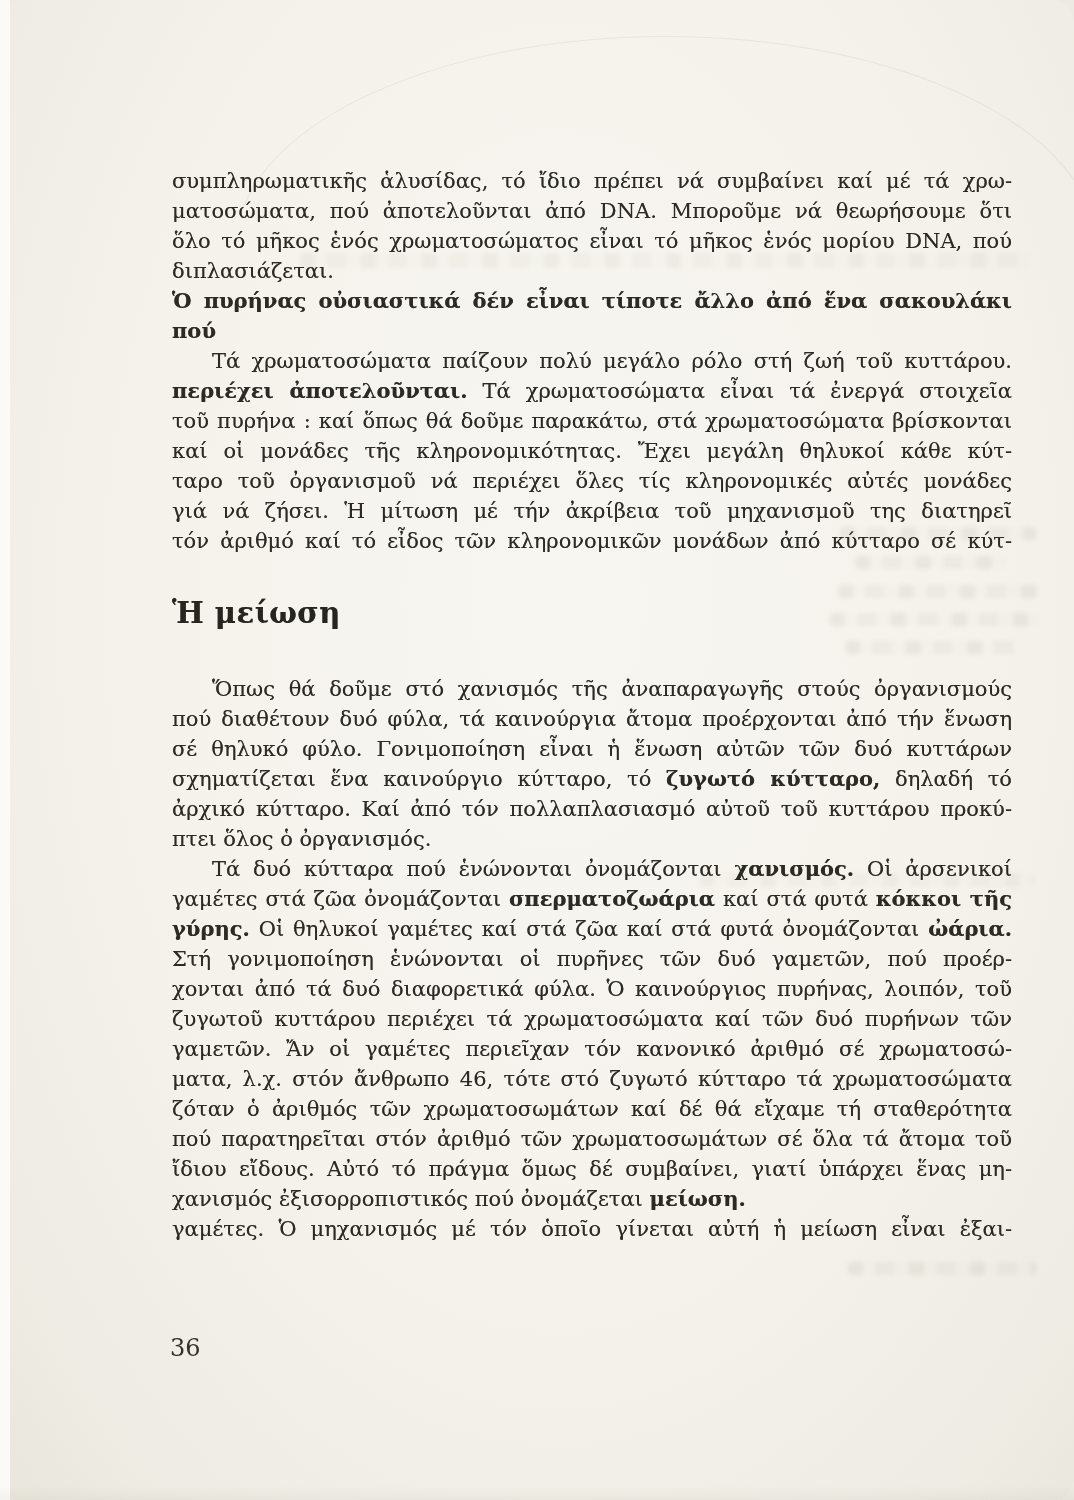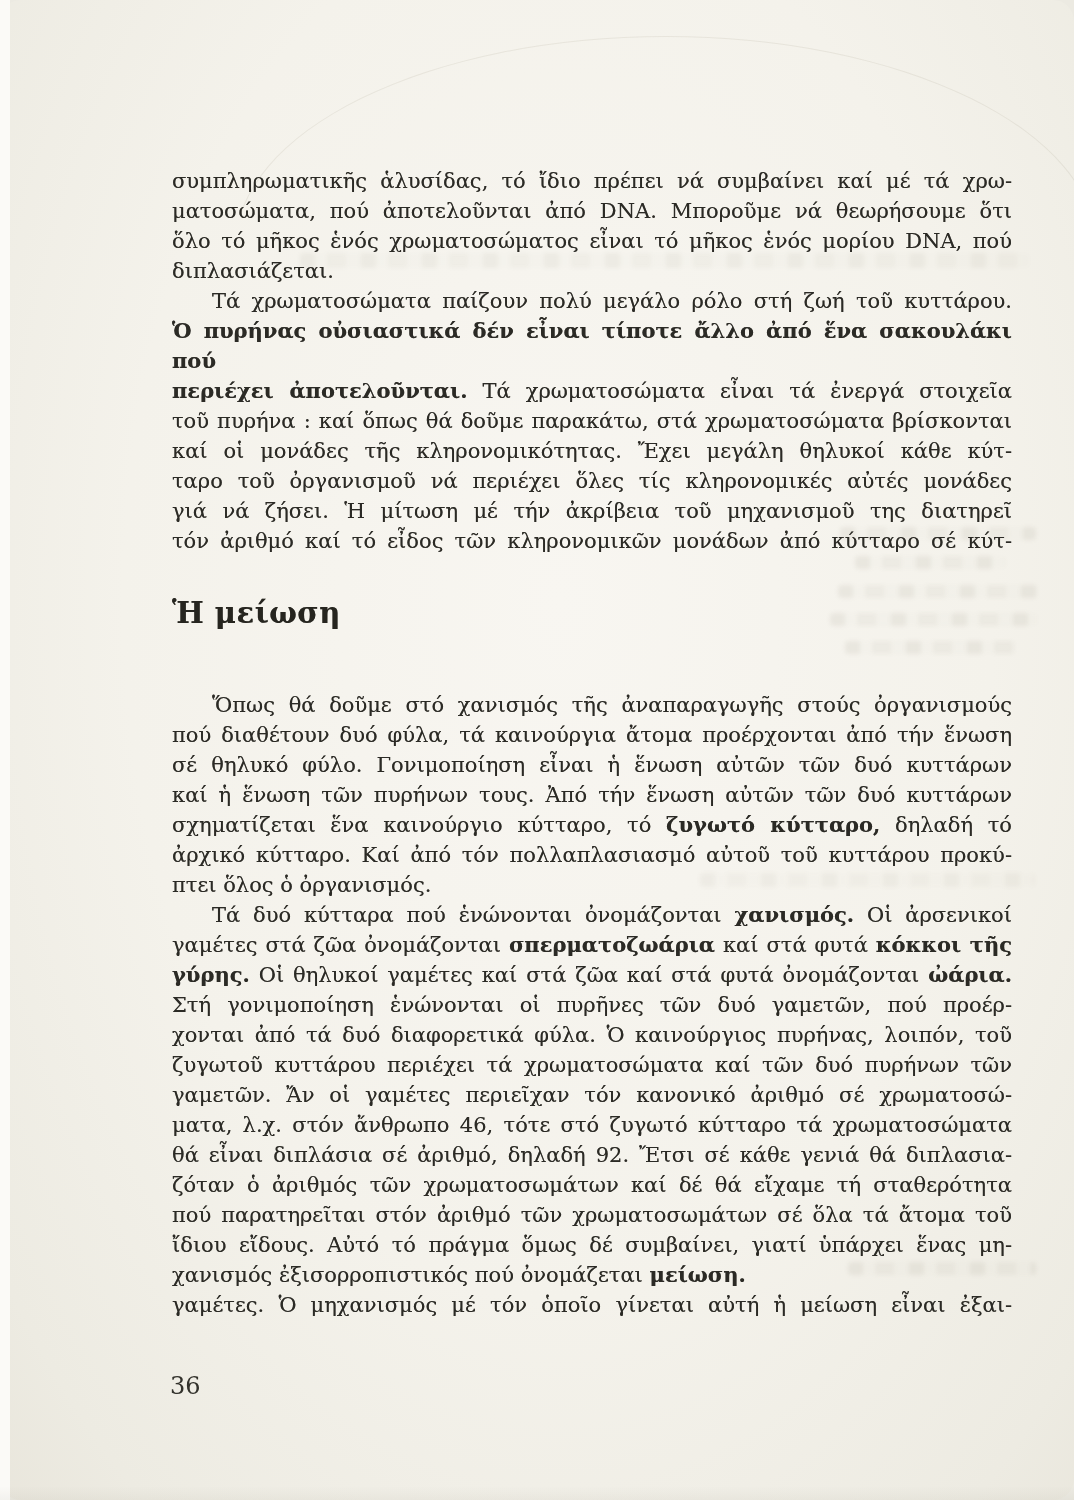--- a/index.html
+++ b/index.html
@@ -53,24 +53,24 @@
     color:#2b2a25;font-size:21px;line-height:30px;
     text-shadow:0 0 .5px rgba(43,42,37,0.55);
   }
   .para{margin:0;}
   .line{text-align:justify;text-align-last:justify;}
   .line.end{text-align-last:left;}
   .line.ind{text-indent:40px;}
   .b{font-weight:bold;}
   .heading{
     font-size:29px;line-height:34px;font-weight:bold;
-    margin:40px 0 60px 0;letter-spacing:.5px;color:#26251f;
+    margin:40px 0 44px 0;letter-spacing:.5px;color:#26251f;
   }
   .pagenum{
-    position:absolute;left:170px;top:1372px;
+    position:absolute;left:170px;top:1334px;
     font-size:24px;color:#33322c;
   }
 </style>
 </head>
 <body>
 
 <div class="page">
   <div class="edge-left"></div>
   <div class="crease"></div>
 
@@ -84,49 +84,47 @@
   <div class="ghost g8"></div>
 
   <div class="textblock" id="text-flow">
       <div class="para">
         <div class="line"><span>συμπληρωματικῆς  ἁλυσίδας, τό  ἴδιο  πρέπει  νά συμβαίνει καί μέ τά χρω-</span></div>
         <div class="line"><span>ματοσώματα, πού ἀποτελοῦνται ἀπό DNA. Μποροῦμε νά θεωρήσουμε ὅτι</span></div>
         <div class="line"><span>ὅλο τό μῆκος ἑνός χρωματοσώματος εἶναι τό μῆκος ἑνός μορίου DNA, πού</span></div>
         <div class="line end"><span>διπλασιάζεται.</span></div>
       </div>
       <div class="para">
+        <div class="line"><span class="b">Ὁ πυρήνας οὐσιαστικά δέν εἶναι τίποτε ἄλλο ἀπό ἕνα σακουλάκι πού</span></div>
         <div class="line ind"><span>Τά χρωματοσώματα παίζουν πολύ μεγάλο ρόλο στή ζωή τοῦ κυττάρου.</span></div>
-        <div class="line"><span class="b">Ὁ πυρήνας οὐσιαστικά δέν εἶναι τίποτε ἄλλο ἀπό ἕνα σακουλάκι πού</span></div>
         <div class="line"><span class="b">περιέχει ἀποτελοῦνται.</span><span> Τά χρωματοσώματα εἶναι τά ἐνεργά στοιχεῖα</span></div>
         <div class="line"><span>τοῦ πυρήνα : καί ὅπως θά δοῦμε παρακάτω, στά χρωματοσώματα βρίσκονται</span></div>
         <div class="line"><span>καί οἱ μονάδες τῆς κληρονομικότητας. Ἔχει μεγάλη θηλυκοί κάθε κύτ-</span></div>
         <div class="line"><span>ταρο τοῦ ὀργανισμοῦ νά περιέχει ὅλες τίς κληρονομικές αὐτές μονάδες</span></div>
         <div class="line"><span>γιά νά ζήσει. Ἡ μίτωση μέ τήν ἀκρίβεια τοῦ μηχανισμοῦ της διατηρεῖ</span></div>
         <div class="line"><span>τόν ἀριθμό καί τό εἶδος τῶν κληρονομικῶν μονάδων ἀπό κύτταρο σέ κύτ-</span></div>
       </div>
       <h2 class="heading">Ἡ μείωση</h2>
       <div class="para">
         <div class="line ind"><span>Ὅπως θά δοῦμε στό χανισμός τῆς ἀναπαραγωγῆς στούς ὀργανισμούς</span></div>
         <div class="line"><span>πού διαθέτουν δυό φύλα, τά καινούργια ἄτομα προέρχονται ἀπό τήν ἕνωση</span></div>
         <div class="line"><span>σέ θηλυκό φύλο. Γονιμοποίηση εἶναι ἡ ἕνωση αὐτῶν τῶν δυό κυττάρων</span></div>
-        <div class="line"><span>καί ἡ ἕνωση τῶν πυρήνων τους. Ἀπό τήν ἕνωση αὐτῶν τῶν δυό κυττάρων</span></div>
         <div class="line"><span>σχηματίζεται ἕνα καινούργιο κύτταρο, τό </span><span class="b">ζυγωτό κύτταρο,</span><span> δηλαδή τό</span></div>
         <div class="line"><span>ἀρχικό κύτταρο. Καί ἀπό τόν πολλαπλασιασμό αὐτοῦ τοῦ κυττάρου προκύ-</span></div>
         <div class="line end"><span>πτει ὅλος ὁ ὀργανισμός.</span></div>
       </div>
       <div class="para">
         <div class="line ind"><span>Τά δυό κύτταρα πού ἑνώνονται ὀνομάζονται </span><span class="b">χανισμός.</span><span> Οἱ ἀρσενικοί</span></div>
         <div class="line"><span>γαμέτες στά ζῶα ὀνομάζονται </span><span class="b">σπερματοζωάρια</span><span> καί στά φυτά </span><span class="b">κόκκοι τῆς</span></div>
         <div class="line"><span class="b">γύρης.</span><span> Οἱ θηλυκοί γαμέτες καί στά ζῶα καί στά φυτά ὀνομάζονται </span><span class="b">ὠάρια.</span></div>
         <div class="line"><span>Στή γονιμοποίηση ἑνώνονται οἱ πυρῆνες τῶν δυό γαμετῶν, πού προέρ-</span></div>
         <div class="line"><span>χονται ἀπό τά δυό διαφορετικά φύλα. Ὁ καινούργιος πυρήνας, λοιπόν, τοῦ</span></div>
         <div class="line"><span>ζυγωτοῦ κυττάρου περιέχει τά χρωματοσώματα καί τῶν δυό πυρήνων τῶν</span></div>
         <div class="line"><span>γαμετῶν. Ἄν οἱ γαμέτες περιεῖχαν τόν κανονικό ἀριθμό σέ χρωματοσώ-</span></div>
         <div class="line"><span>ματα, λ.χ. στόν ἄνθρωπο 46, τότε στό ζυγωτό κύτταρο τά χρωματοσώματα</span></div>
-        <div class="line"><span>θά εἶναι διπλάσια σέ ἀριθμό, δηλαδή 92. Ἔτσι σέ κάθε γενιά θά διπλασια-</span></div>
         <div class="line"><span>ζόταν ὁ ἀριθμός τῶν χρωματοσωμάτων καί  δέ θά εἴχαμε τή  σταθερότητα</span></div>
         <div class="line"><span>πού παρατηρεῖται στόν ἀριθμό τῶν χρωματοσωμάτων σέ ὅλα τά ἄτομα τοῦ</span></div>
         <div class="line"><span>ἴδιου εἴδους. Αὐτό τό πράγμα ὅμως δέ  συμβαίνει,  γιατί ὑπάρχει ἕνας μη-</span></div>
         <div class="line end"><span>χανισμός ἐξισορροπιστικός πού ὀνομάζεται </span><span class="b">μείωση.</span></div>
       </div>
       <div class="para">
         <div class="line"><span>γαμέτες. Ὁ μηχανισμός μέ τόν ὁποῖο γίνεται αὐτή ἡ μείωση εἶναι ἐξαι-</span></div>
       </div>
     </div>
 

